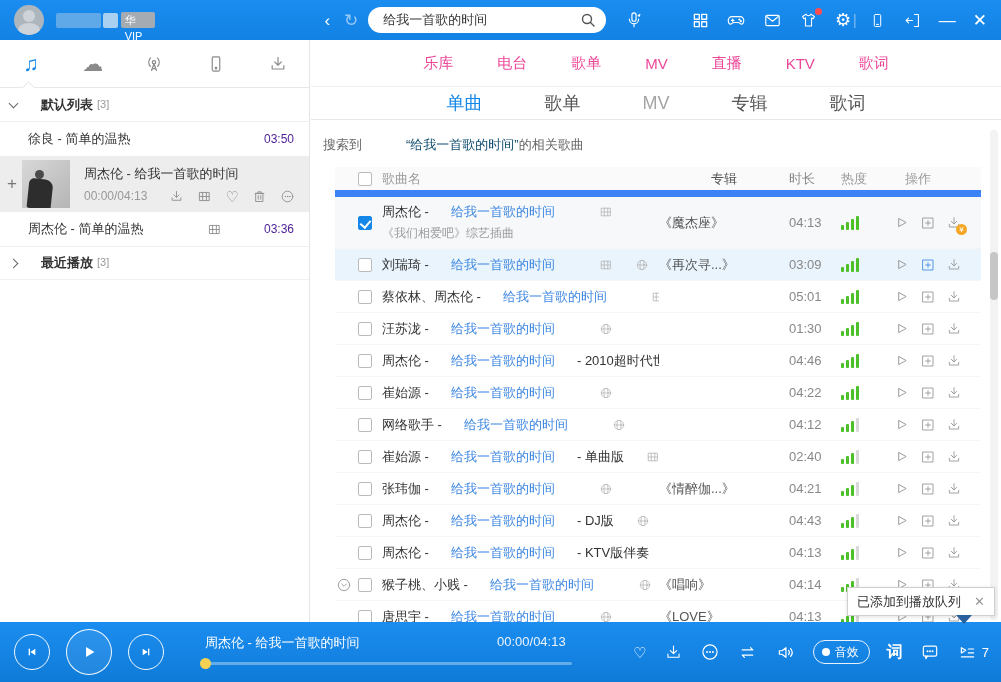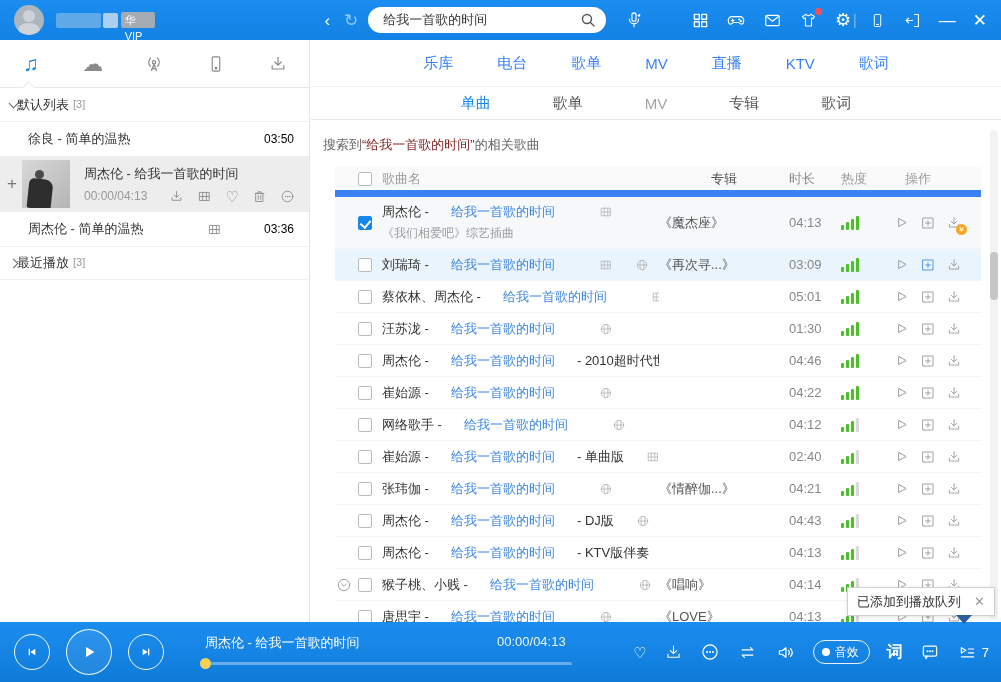--- a/index.html
+++ b/index.html
@@ -35,49 +35,49 @@
 .sidebar{position:absolute;left:0;top:40px;width:310px;bottom:60px;background:#fff;border-right:1px solid #e5e5e5;}
 .side-tabs{height:48px;display:flex;border-bottom:1px solid #e8e8e8;position:relative;}
 .side-tab{flex:1;display:flex;align-items:center;justify-content:center;color:#8a8a8a;}
 .side-tab .note{font-size:21px;color:#1587e8;}
 .side-tab .cloudg{font-size:21px;}
 .tabcaret{position:absolute;left:24px;bottom:-5px;width:9px;height:9px;background:#fff;border-left:1px solid #e8e8e8;border-top:1px solid #e8e8e8;transform:rotate(45deg);}
 .side-sec{height:34px;display:flex;align-items:center;padding-left:10px;border-bottom:1px solid #f0f0f0;}
 .chev{width:7px;height:7px;border-right:1.5px solid #666;border-bottom:1.5px solid #666;display:inline-block;flex:none;}
 .chev.down{transform:rotate(45deg);margin-top:-3px;}
 .chev.right{transform:rotate(-45deg);}
-.sec-label{font-weight:normal;font-size:13px;margin-left:0;}
+.sec-label{font-weight:bold;font-size:13px;margin-left:24px;}
 .sec-count{font-size:11px;color:#999;margin-left:4px;position:relative;top:-1px;}
 .side-item{height:34px;display:flex;align-items:center;padding:0 15px 0 28px;}
 .side-item .t{flex:none;}
 .side-item .sp{flex:1;}
 .side-item .mv-s{color:#8a8a8a;margin-right:42px;}
-.side-item .d{color:#000000;font-size:12px;}
+.side-item .d{color:#4c1d95;font-size:12px;}
 .side-now{height:56px;background:#ededed;position:relative;display:flex;align-items:center;}
 .side-now .plus{position:absolute;left:7px;top:50%;transform:translateY(-50%);color:#777;font-size:17px;}
 .side-thumb{width:48px;height:48px;margin-left:22px;flex:none;background:linear-gradient(135deg,#d8d8d8,#b5b5b5);position:relative;overflow:hidden;}
 .side-thumb:before{content:"";position:absolute;left:13px;top:10px;width:9px;height:9px;border-radius:50%;background:#4a4a4a;}
 .side-thumb:after{content:"";position:absolute;left:6px;top:19px;width:24px;height:30px;border-radius:5px 8px 2px 2px;background:#2d2d2d;transform:rotate(6deg);}
 .side-now-col{margin-left:14px;flex:1;}
 .side-now-title{font-size:13px;color:#333;margin-bottom:6px;}
 .side-now-row{display:flex;align-items:center;color:#999;font-size:12px;}
 .side-now-icons{display:flex;align-items:center;gap:13px;margin-left:22px;margin-right:12px;color:#8a8a8a;}
 .heart-g{font-size:15px;line-height:1;}
 
 
 .main{position:absolute;left:311px;top:40px;right:0;bottom:60px;background:#fff;overflow:hidden;}
 .mainnav{height:47px;display:flex;align-items:center;justify-content:center;gap:44px;font-size:15px;border-bottom:1px solid #f2f2f2;}
-.mainnav .mn{color:#3b82f6;}
-.subtabs{height:33px;display:flex;align-items:center;justify-content:center;gap:62px;font-size:15px;border-bottom:1px solid #e8e8e8;}
+.mainnav .mn{color:#ec4899;}
+.subtabs{height:33px;display:flex;align-items:center;justify-content:center;gap:62px;font-size:18px;border-bottom:1px solid #e8e8e8;}
 .subtabs .st{color:#555;}
 .subtabs .st.active{color:#1587e8;}
 .subtabs .st.dim{color:#a5a5a5;}
 .resultbar{margin:11px 17px 0 12px;height:28px;display:flex;align-items:center;}
 .res-text{color:#666;}
-.res-query{color:#7f1d1d;}
+.res-query{color:#0c4a6e;margin-left:44px;}
 .res-right{margin-left:auto;display:flex;align-items:center;gap:10px;}
 .fb-label{color:#666;}
 .fb-link{color:#333;text-decoration:underline;margin-left:-4px;}
 .btn{height:26px;display:inline-flex;align-items:center;justify-content:center;border-radius:2px;font-size:13px;}
 .btn-play{background:#1587e8;color:#fff;width:58px;gap:4px;}
 .btn-play .tri{font-size:11px;}
 .btn-ghost{background:#fff;border:1px solid #ccc;color:#555;width:44px;}
 
 
 .tablewrap{margin:8px 20px 0 24px;}

